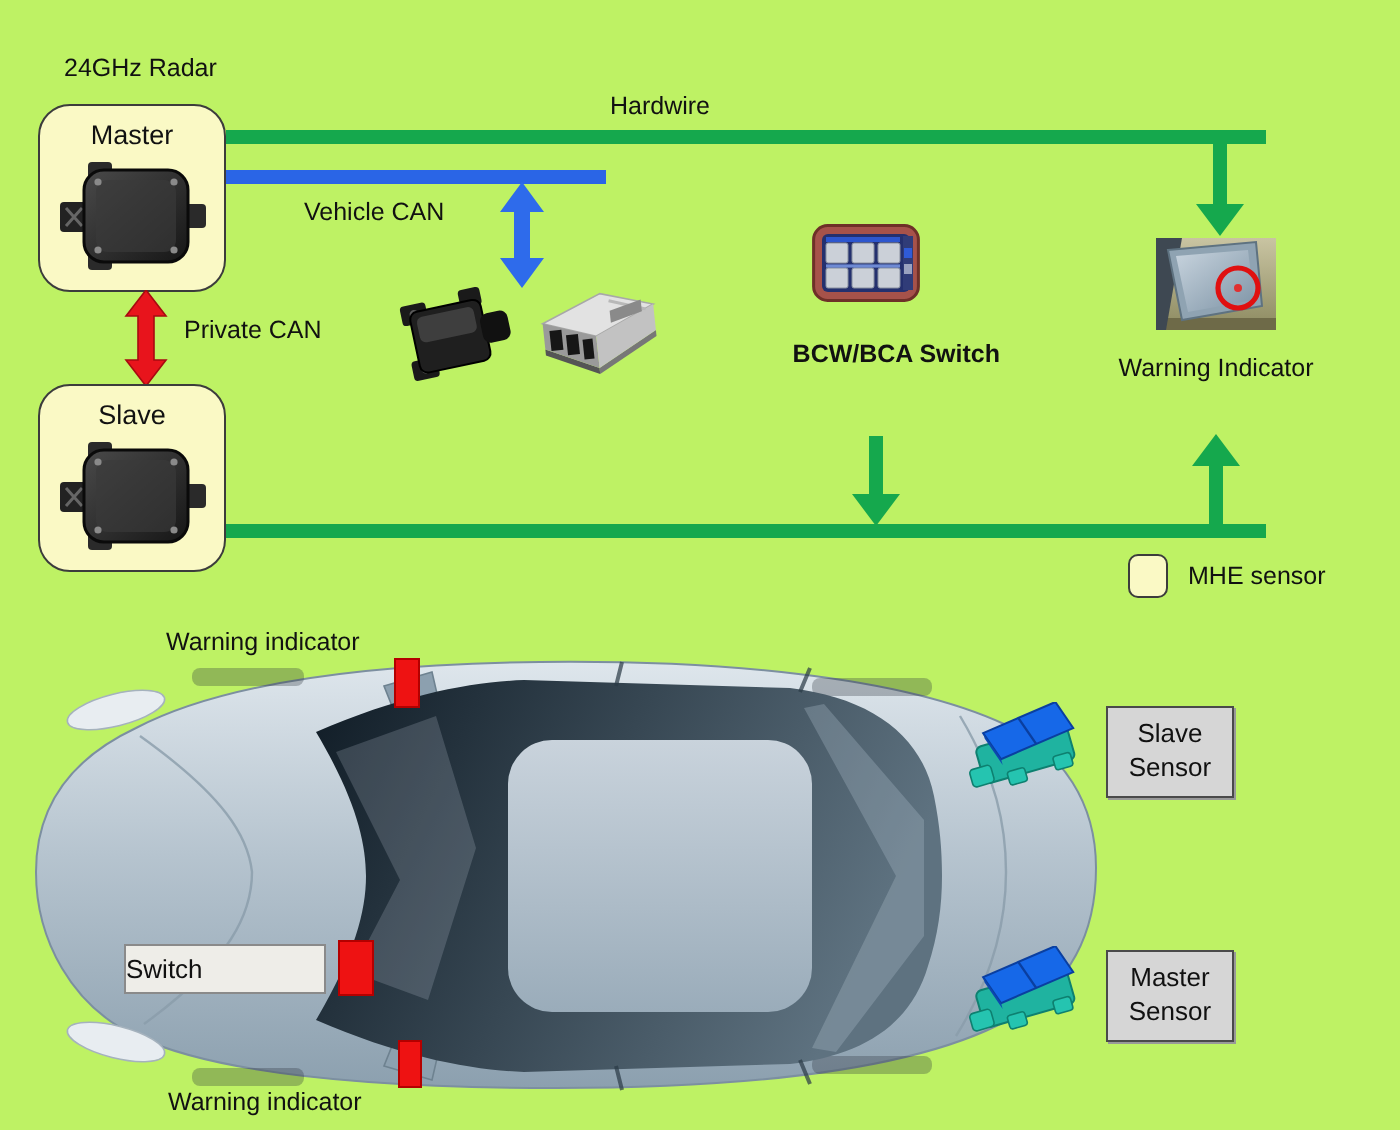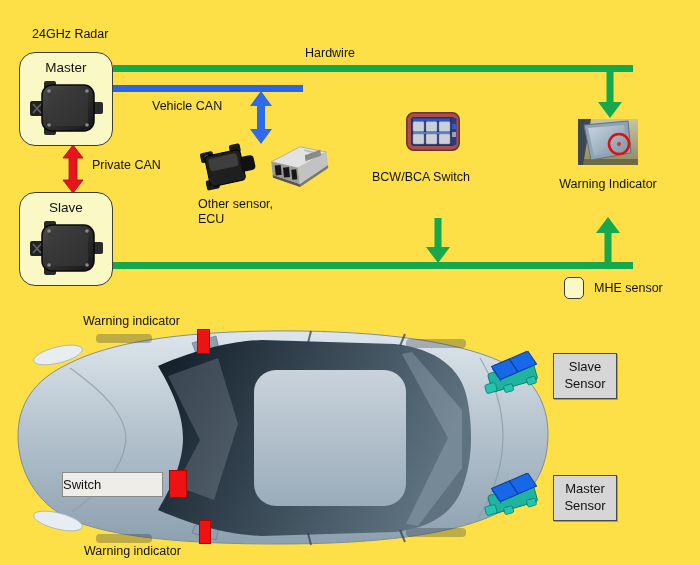--- a/index.html
+++ b/index.html
@@ -1,23 +1,23 @@
 <!DOCTYPE html>
 <html><head>
 <meta charset="utf-8">
 <style>
   * { margin:0; padding:0; box-sizing:border-box; }
   html,body { background:#ffffff; }
   #stage {
     position:relative; width:700px; height:565px; overflow:hidden;
-    background:#fde047; font-family:"Liberation Sans", sans-serif; color:#111;
+    background:#bef264; font-family:"Liberation Sans", sans-serif; color:#111;
   }
   .abs { position:absolute; }
   .lbl { font-size:12.5px; color:#111; white-space:nowrap; }
-  .lbl2 { font-size:12.5px; color:#111; text-align:left; line-height:1.18; }
+  .lbl2 { font-size:12.5px; color:#111; text-align:right; line-height:1.18;font-weight:bold; }
   .node-box {
     position:absolute; width:94px; height:94px; background:#FAF9C5;
     border:1.5px solid #3c3c3c; border-radius:16px; text-align:center;
   }
   .node-box .node-label { font-size:13.5px; margin-top:7px; }
   .hline { position:absolute; height:7px; }
   .green { background:#15A84D; }
   .blue { background:#2A65E6; }
   .legend-box {
     position:absolute; width:20px; height:22px; background:#FAF9C5;
@@ -116,24 +116,20 @@
       <polygon points="6,17 36,5 62,13 32,26" fill="#E2E2E2" stroke="#A8A8A8" stroke-width="0.8"></polygon>
       <polygon points="6,17 32,26 32,42 6,30" fill="#9a9a9a"></polygon>
       <polygon points="32,26 62,13 62,26 32,42" fill="#C2C2C2"></polygon>
       <rect x="9" y="21" width="6" height="10" fill="#161616"></rect>
       <rect x="17" y="24" width="6" height="10" fill="#161616"></rect>
       <rect x="25" y="27" width="5" height="10" fill="#161616"></rect>
       <line x1="40" y1="9" x2="58" y2="15" stroke="#b8b8b8" stroke-width="1.5"></line>
       <rect x="40" y="24" width="16" height="6" fill="#8a8a8a" transform="skewY(-14)"></rect>
     </g>
   </svg>
-  <div class="abs lbl2" style="left:198px; top:197px; width:110px;">
-    <div>Other sensor,</div>
-    <div>ECU</div>
-  </div>
 
   <svg class="abs" style="left:406px; top:112px;" width="54" height="39" viewBox="0 0 54 39">
     <rect x="0.8" y="0.8" width="52.4" height="37.4" rx="7" fill="#A6524A" stroke="#6E3028" stroke-width="1.5"></rect>
     <rect x="5" y="5" width="44" height="29" rx="3" fill="#24306E"></rect>
     <rect x="7" y="6.5" width="37" height="2.5" fill="#2F5BD8" opacity="0.9"></rect>
     <rect x="7" y="9.5" width="11" height="10" rx="1" fill="#CBD0D8" stroke="#8890A0" stroke-width="0.5"></rect>
     <rect x="20" y="9.5" width="11" height="10" rx="1" fill="#CBD0D8" stroke="#8890A0" stroke-width="0.5"></rect>
     <rect x="33" y="9.5" width="11" height="10" rx="1" fill="#CBD0D8" stroke="#8890A0" stroke-width="0.5"></rect>
     <rect x="7" y="22" width="11" height="10" rx="1" fill="#CBD0D8" stroke="#8890A0" stroke-width="0.5"></rect>
     <rect x="20" y="22" width="11" height="10" rx="1" fill="#CBD0D8" stroke="#8890A0" stroke-width="0.5"></rect>

